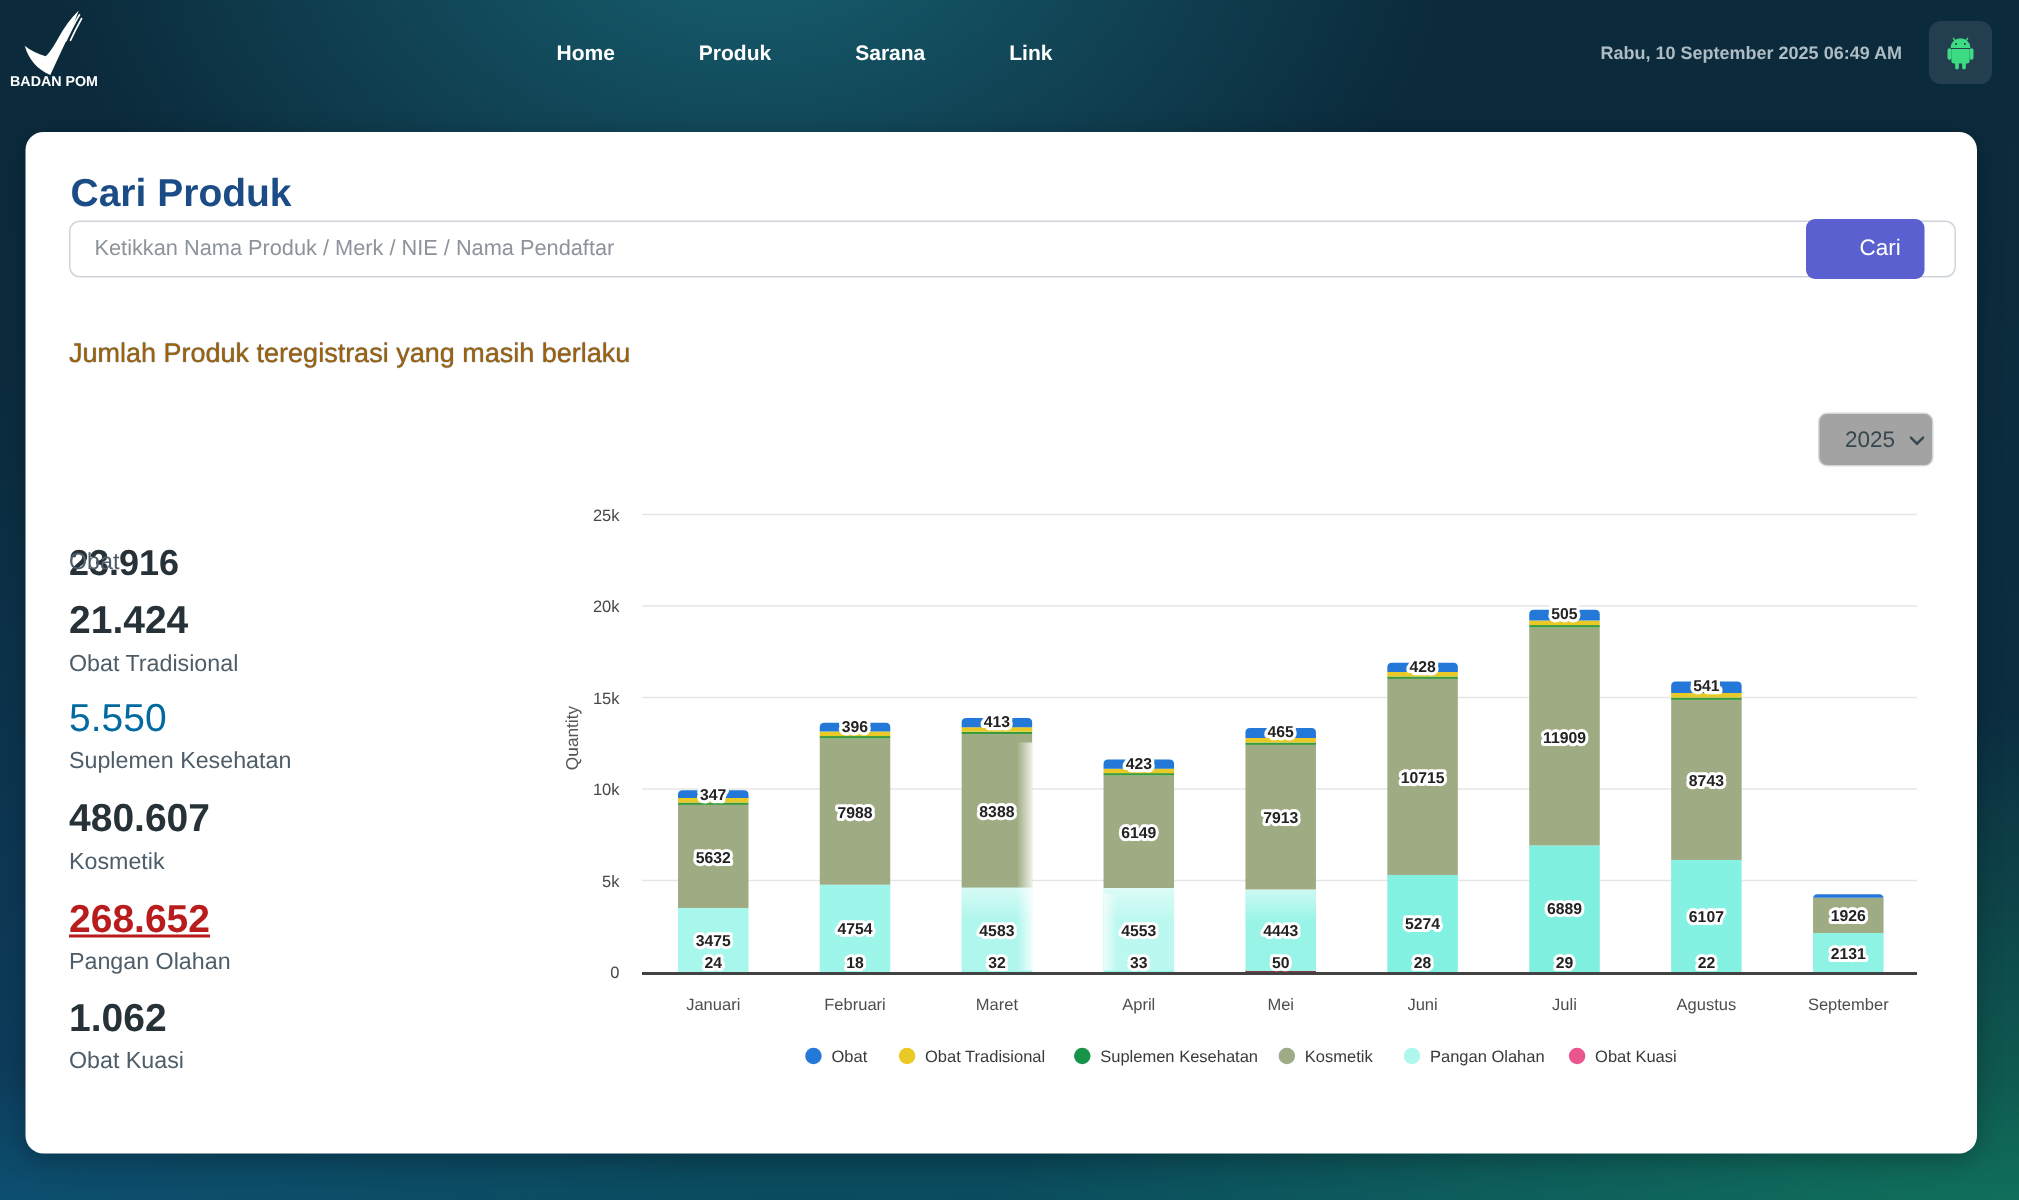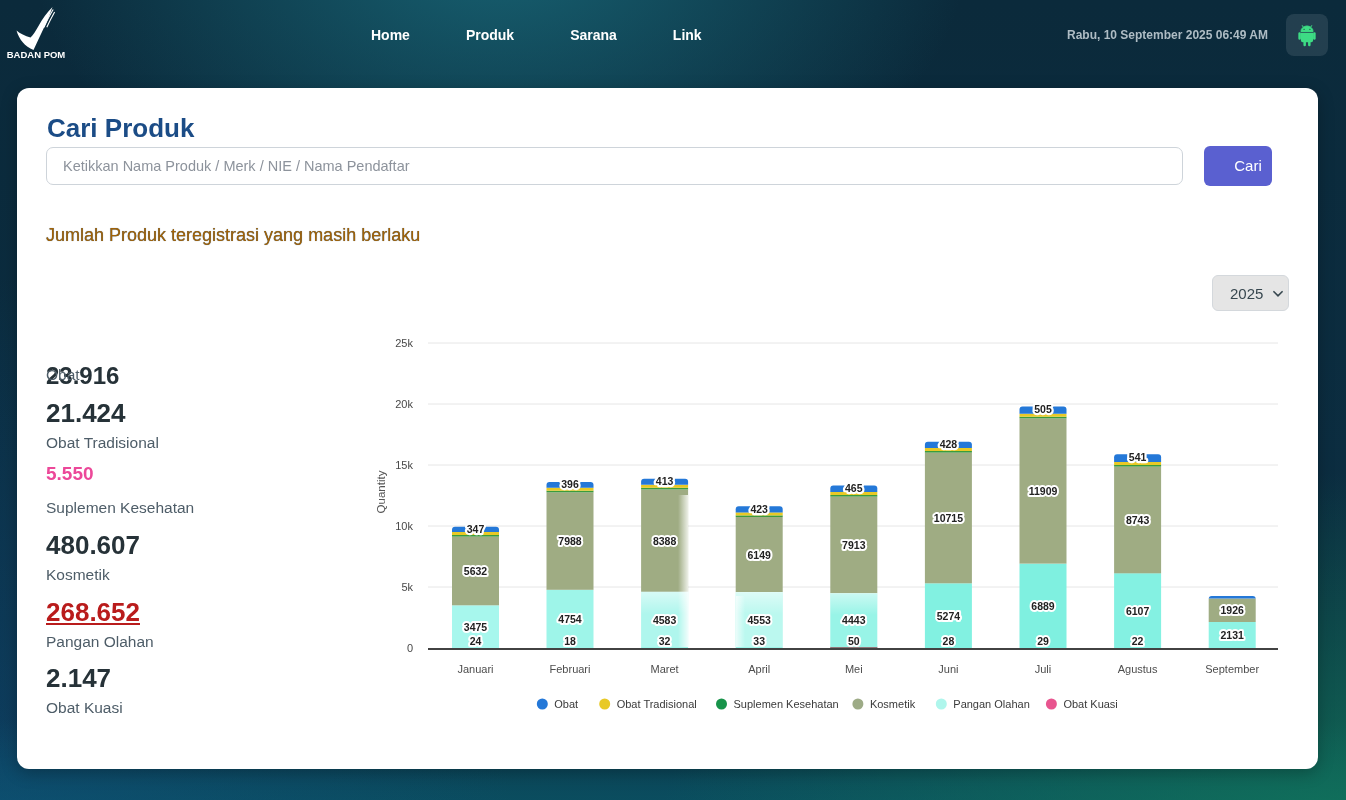--- a/index.html
+++ b/index.html
@@ -40,42 +40,42 @@
       <path d="M17.6 10.6 a1.2 1.2 0 0 1 2.4 0 v4.6 a1.2 1.2 0 0 1 -2.4 0 z"></path>
       <path d="M6.4 8.8 a5.6 5.1 0 0 1 11.2 0 z M8.6 4.9 L7.5 3 M15.4 4.9 L16.5 3" stroke="#3ddc84" stroke-width="0.9"></path>
       <circle cx="9.3" cy="6.7" r="0.55" fill="#11222e"></circle>
         <circle cx="14.7" cy="6.7" r="0.55" fill="#11222e"></circle>
     </svg>
   </div>
 </div>
 
 <div style="position:absolute;left:17px;top:88px;width:1301px;height:681px;background:#fff;border-radius:12px;box-shadow:0 4px 16px rgba(0,0,0,0.25);"></div>
 <div style="position:absolute;left:47px;top:113px;font-size:26px;font-weight:bold;color:#1b4c86;">Cari Produk</div>
-<div style="position:absolute;left:46px;top:147px;width:1137px;height:38px;border:1px solid #ced4da;border-radius:7px;background:#fff;">
+<div style="position:absolute;left:46px;top:147px;width:1258px;height:38px;border:1px solid #ced4da;border-radius:7px;background:#fff;">
   <div style="position:absolute;left:16px;top:10px;font-size:14.5px;color:#8d939c;">Ketikkan Nama Produk / Merk / NIE / Nama Pendaftar</div>
 </div>
-<div style="position:absolute;left:1204px;top:146px;width:68px;height:40px;background:#5a60d0;border-radius:6px;color:#fff;font-size:15px;text-align:center;line-height:40px;padding-left:20px;">Cari</div>
+<div style="position:absolute;left:1204px;top:146px;width:79px;height:40px;background:#5a60d0;border-radius:6px;color:#fff;font-size:15px;text-align:center;line-height:40px;padding-left:20px;">Cari</div>
 <div style="position:absolute;left:46px;top:225px;font-size:18px;color:#a16207;text-shadow:0 0 0.7px #26547e;">Jumlah Produk teregistrasi yang masih berlaku</div>
-<div style="position:absolute;left:1212px;top:275px;width:77px;height:36px;border:1px solid #d4d8dc;border-radius:6px;background:#e5e5e5;">
+<div style="position:absolute;left:1212px;top:275px;width:77px;height:36px;border:1px solid #d4d8dc;border-radius:6px;background:#a3a3a3;">
   <div style="position:absolute;left:17px;top:9px;font-size:15px;color:#37474f;">2025</div>
   <svg style="position:absolute;right:5px;top:14px" width="10" height="8" viewBox="0 0 11 8">
       <path d="M1 1.5 L5.5 6 L10 1.5" stroke="#37474f" stroke-width="1.8" fill="none" stroke-linecap="round"></path>
     </svg>
 </div>
 <div style="position:absolute;left:46px;top:330px;font-size:24px;font-weight:bold;color:#263238;margin-top:32px;">23.916</div>
 <div style="position:absolute;left:46px;top:366px;font-size:15.5px;color:#4e5d68">Obat</div>
 <div style="position:absolute;left:46px;top:398px;font-size:26px;font-weight:bold;color:#263238;">21.424</div>
 <div style="position:absolute;left:46px;top:434px;font-size:15.5px;color:#4e5d68">Obat Tradisional</div>
-<div style="position:absolute;left:46px;top:463px;font-size:19px;font-weight:bold;color:#ec4899;">5.550</div>
+<div style="position:absolute;left:46px;top:463px;font-size:26px;font-weight:normal;color:#0369a1;">5.550</div>
 <div style="position:absolute;left:46px;top:499px;font-size:15.5px;color:#4e5d68">Suplemen Kesehatan</div>
 <div style="position:absolute;left:46px;top:530px;font-size:26px;font-weight:bold;color:#263238;">480.607</div>
 <div style="position:absolute;left:46px;top:566px;font-size:15.5px;color:#4e5d68">Kosmetik</div>
 <div style="position:absolute;left:46px;top:597px;font-size:26px;font-weight:bold;color:#b91c1c;text-decoration:underline;">268.652</div>
 <div style="position:absolute;left:46px;top:633px;font-size:15.5px;color:#4e5d68">Pangan Olahan</div>
-<div style="position:absolute;left:46px;top:663px;font-size:26px;font-weight:bold;color:#263238;">2.147</div>
+<div style="position:absolute;left:46px;top:663px;font-size:26px;font-weight:bold;color:#263238;">1.062</div>
 <div style="position:absolute;left:46px;top:699px;font-size:15.5px;color:#4e5d68">Obat Kuasi</div>
 <svg style="position:absolute;left:0;top:0" width="1346" height="800" viewBox="0 0 1346 800" font-family="Liberation Sans, sans-serif">
 <line x1="428" y1="587" x2="1278" y2="587" stroke="#e6e6e6" stroke-width="1"></line>
 <line x1="428" y1="526" x2="1278" y2="526" stroke="#e6e6e6" stroke-width="1"></line>
 <line x1="428" y1="465" x2="1278" y2="465" stroke="#e6e6e6" stroke-width="1"></line>
 <line x1="428" y1="404" x2="1278" y2="404" stroke="#e6e6e6" stroke-width="1"></line>
 <line x1="428" y1="343" x2="1278" y2="343" stroke="#e6e6e6" stroke-width="1"></line>
 <text x="413" y="652" text-anchor="end" font-size="11" fill="#484848">0</text>
 <text x="413" y="591" text-anchor="end" font-size="11" fill="#484848">5k</text>
 <text x="413" y="530" text-anchor="end" font-size="11" fill="#484848">10k</text>

